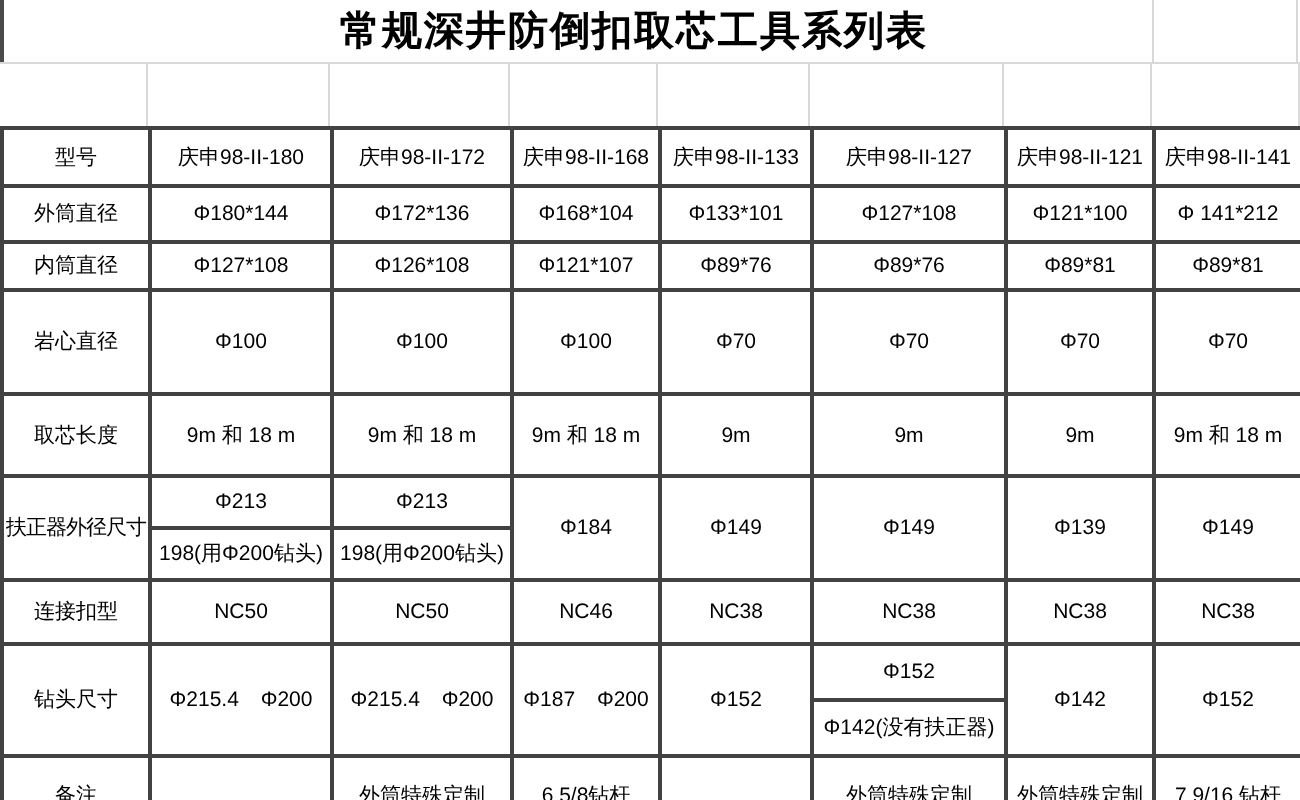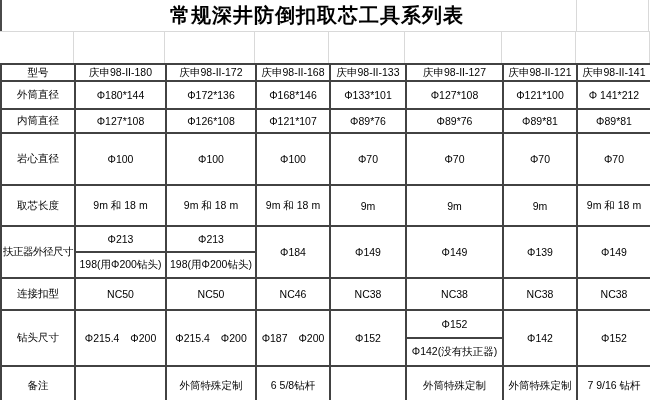--- a/index.html
+++ b/index.html
@@ -94,36 +94,36 @@
         <col style="width:91px">
         <col style="width:90px">
         <col style="width:74px">
       <col style="width:76px">
         <col style="width:97px">
         <col style="width:74px">
         <col style="width:74px">
     </colgroup>
 
     <tbody>
-        <tr style="height:17px">
+        <tr style="height:29px">
       <td class="lbl">型号</td>
       <td class="model-cell">庆申98-II-180</td>
       <td class="model-cell">庆申98-II-172</td>
       <td class="model-cell">庆申98-II-168</td>
       <td class="model-cell">庆申98-II-133</td>
       <td class="model-cell">庆申98-II-127</td>
       <td class="model-cell">庆申98-II-121</td>
       <td class="model-cell">庆申98-II-141</td>
     </tr>
 
     <tr style="height:28px">
       <td class="lbl">外筒直径</td>
       <td>Φ180*144</td>
       <td>Φ172*136</td>
-      <td>Φ168*146</td>
+      <td>Φ168*104</td>
       <td>Φ133*101</td>
       <td>Φ127*108</td>
       <td>Φ121*100</td>
       <td>Φ 141*212</td>
     </tr>
 
     <tr style="height:24px">
       <td class="lbl">内筒直径</td>
       <td>Φ127*108</td>
       <td>Φ126*108</td>

